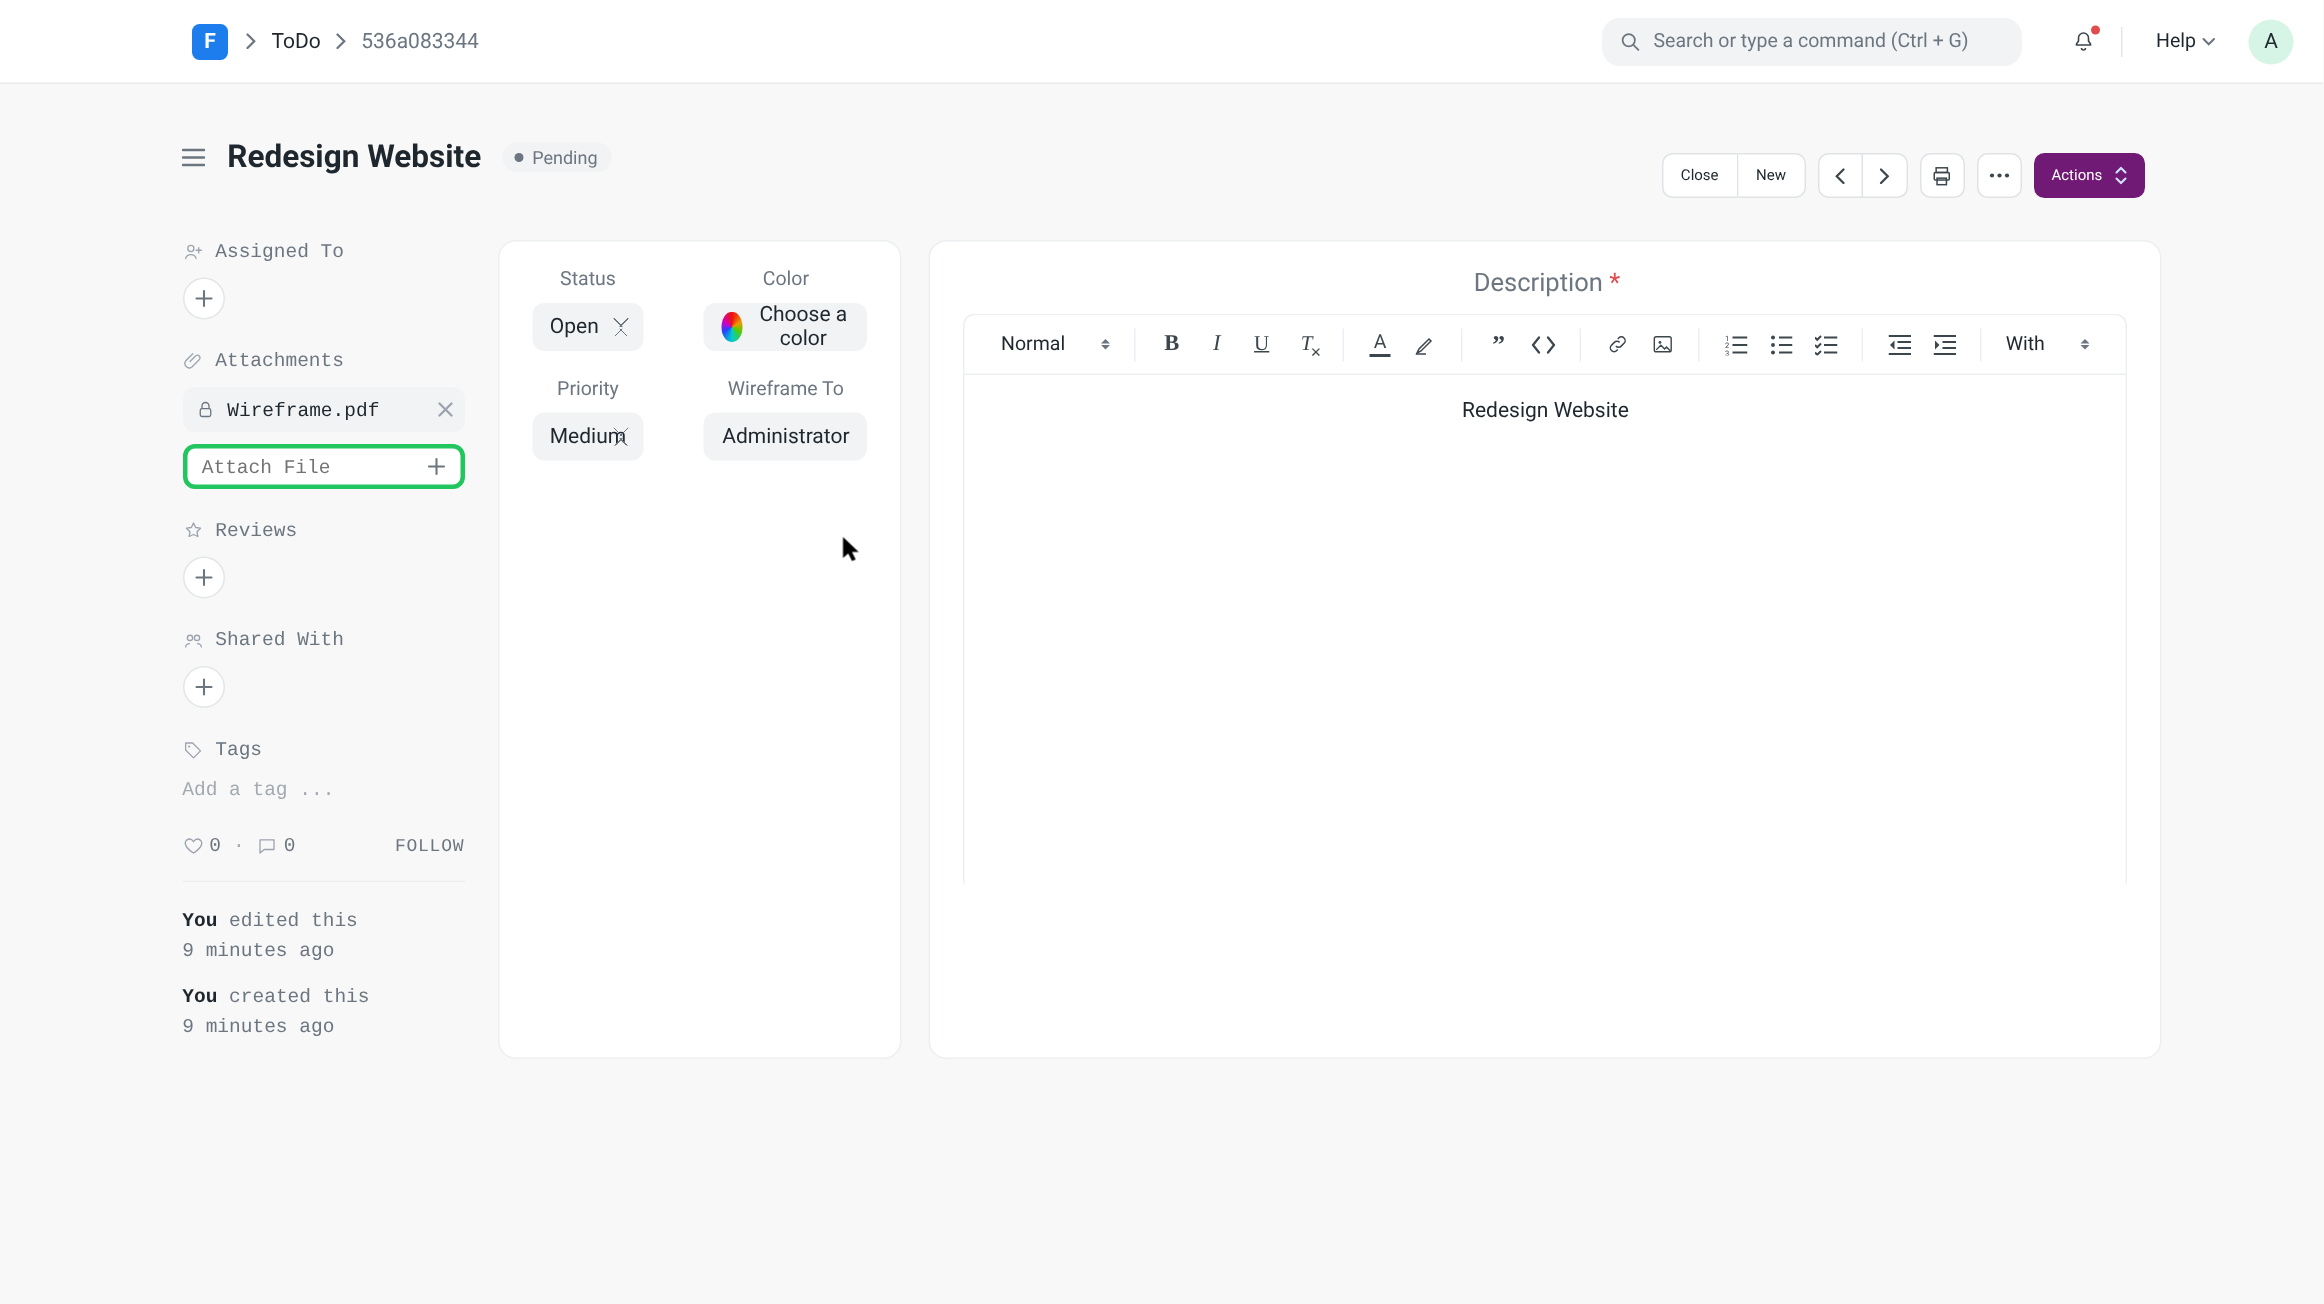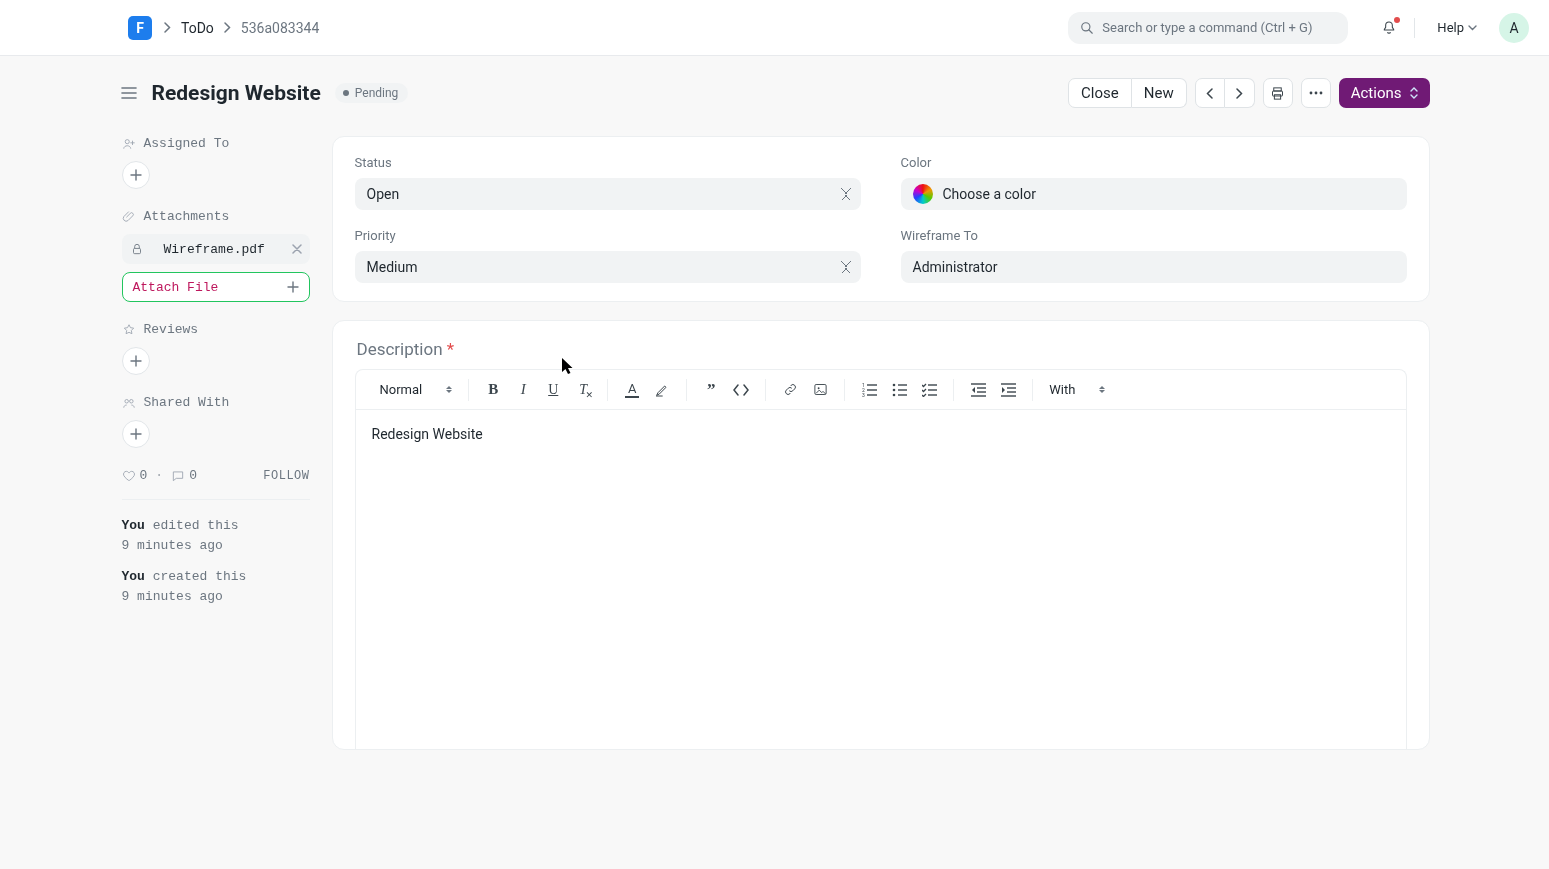--- a/index.html
+++ b/index.html
@@ -70,57 +70,58 @@
   }
   .pill-dot { width:6px; height:6px; border-radius:50%; background:#6c7680; display:inline-block;}
   .hdr-spacer { flex:1; }
   .btn {
     height: 30px;
     padding: 0 12px;
     border: 1px solid #dfe3e6;
     background:#fff;
     border-radius: 7px;
     display:flex; align-items:center; justify-content:center;
-    font-size: 15px;
+    font-size: 10px;
     cursor:pointer;
     color:#1f272e;
+    margin-top:24px;
   }
   .btn.icon-only { width: 30px; padding: 0; }
   .btn-group { display:flex; align-items:stretch; }
   .btn-group .btn:first-child { border-top-right-radius:0; border-bottom-right-radius:0; }
   .btn-group .btn:last-child { border-top-left-radius:0; border-bottom-left-radius:0; border-left:none; }
   .btn-primary {
     background:#701a75; color:#fff; border:none;
   }
   .btn-primary .sel-caret { color:#cfe4fb; }
   .hdr-actions { display:flex; gap:8px; align-items:center; }
 
   
   .sidebar { width: 190px; flex:0 0 190px; padding-left: 2px; font-family: Liberation Mono, monospace;}
-  .content { flex:1; display:flex; flex-direction:column; gap:18px; }
+  .content { flex:1; display:flex; flex-direction:row; gap:18px;text-align:center; }
 
   
   .side-sec { margin-bottom: 20px; }
   .side-head { display:flex; align-items:center; gap:8px; color:#6c7680; font-size:13px; margin-bottom:10px;}
   .side-head svg { width:14px; height:14px; }
   .circle-btn {
     width:28px; height:28px; border:1px solid #e2e6e9; border-radius:50%;
     display:flex; align-items:center; justify-content:center; cursor:pointer; color:#6c7680;
     background:#fff;
   }
   .attach-chip {
     background:#f1f3f4; border-radius:8px; height:30px;
-    display:flex; align-items:center; padding:0 8px; gap:20px; font-size:13px;
+    display:flex; align-items:center; padding:0 8px; gap:8px; font-size:13px;
     margin-bottom:8px;
   }
   .attach-chip .x { margin-left:auto; color:#9ca3af; cursor:pointer; }
   .attach-file {
-    border:1px solid #22c55e; background:#fff; border-radius:8px; height:30px;
+    border:3px solid #22c55e; background:#fff; border-radius:8px; height:30px;
     display:flex; align-items:center; padding: 0 10px; font-size:13px; cursor:pointer;
-    justify-content:space-between; color:#be185d;
+    justify-content:space-between; color:#737373;
   }
   .tags-input { color:#a3a9b0; font-size:13px; padding:2px 0; }
   .engage { display:flex; align-items:center; color:#6c7680; gap:8px; font-size:13px; margin-top:8px;}
   .engage .dot { color:#a3a9b0; }
   .follow { margin-left:auto; letter-spacing:.5px; font-size:12px; color:#6c7680; cursor:pointer;}
   .sep-line { border-top:1px solid #eceff1; margin:16px 0; }
   .activity { color:#6c7680; font-size:13px; line-height:1.5; margin-bottom:12px;}
   .activity b { color:#1f272e; font-weight:600; }
 
   
@@ -359,20 +360,30 @@
           </svg>
         <span>Shared With</span>
       </div>
       <div class="circle-btn">
         <svg width="12" height="12" viewBox="0 0 12 12">
             <path d="M6 1v10M1 6h10" stroke="#6c7680" stroke-width="1.4" stroke-linecap="round"></path>
           </svg>
       </div>
     </div>
 
+    <div class="side-sec">
+      <div class="side-head">
+        <svg viewBox="0 0 24 24">
+            <path d="M3 12V4h8l9 9-8 8z" fill="none" stroke="#9ca3af" stroke-width="1.5" stroke-linejoin="round"></path>
+            <circle cx="7" cy="8" r="1.2" fill="#9ca3af"></circle>
+          </svg>
+        <span>Tags</span>
+      </div>
+      <div class="tags-input">Add a tag ...</div>
+    </div>
 
     <div class="engage">
       <span style="display:flex;align-items:center;gap:4px;">
         <svg width="14" height="14" viewBox="0 0 24 24">
             <path d="M12 20s-7-4.5-9-9c-1.5-3.5 1-7 4.5-7 2 0 3.5 1.5 4.5 3 1-1.5 2.5-3 4.5-3 3.5 0 6 3.5 4.5 7-2 4.5-9 9-9 9z" fill="none" stroke="#9ca3af" stroke-width="1.5"></path>
           </svg>
         <span>0</span>
       </span>
       <span class="dot">·</span>
       <span style="display:flex;align-items:center;gap:4px;">

